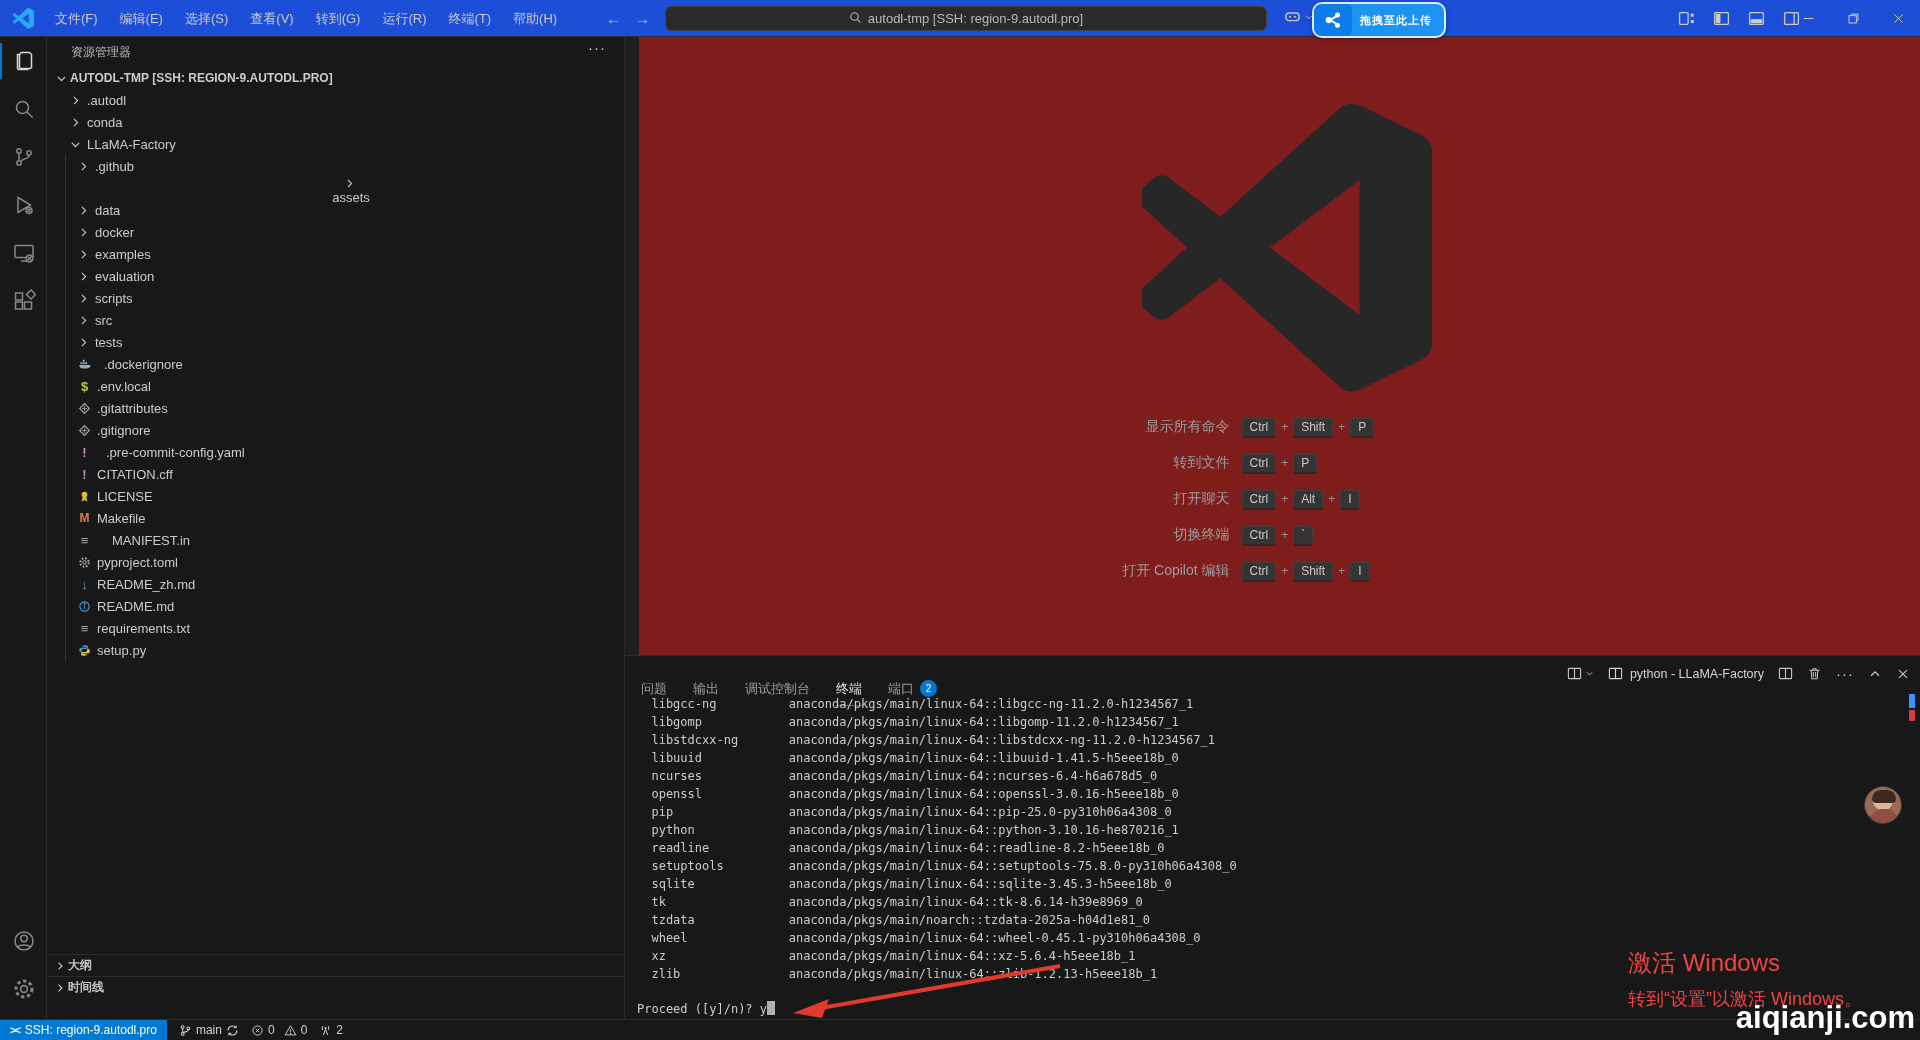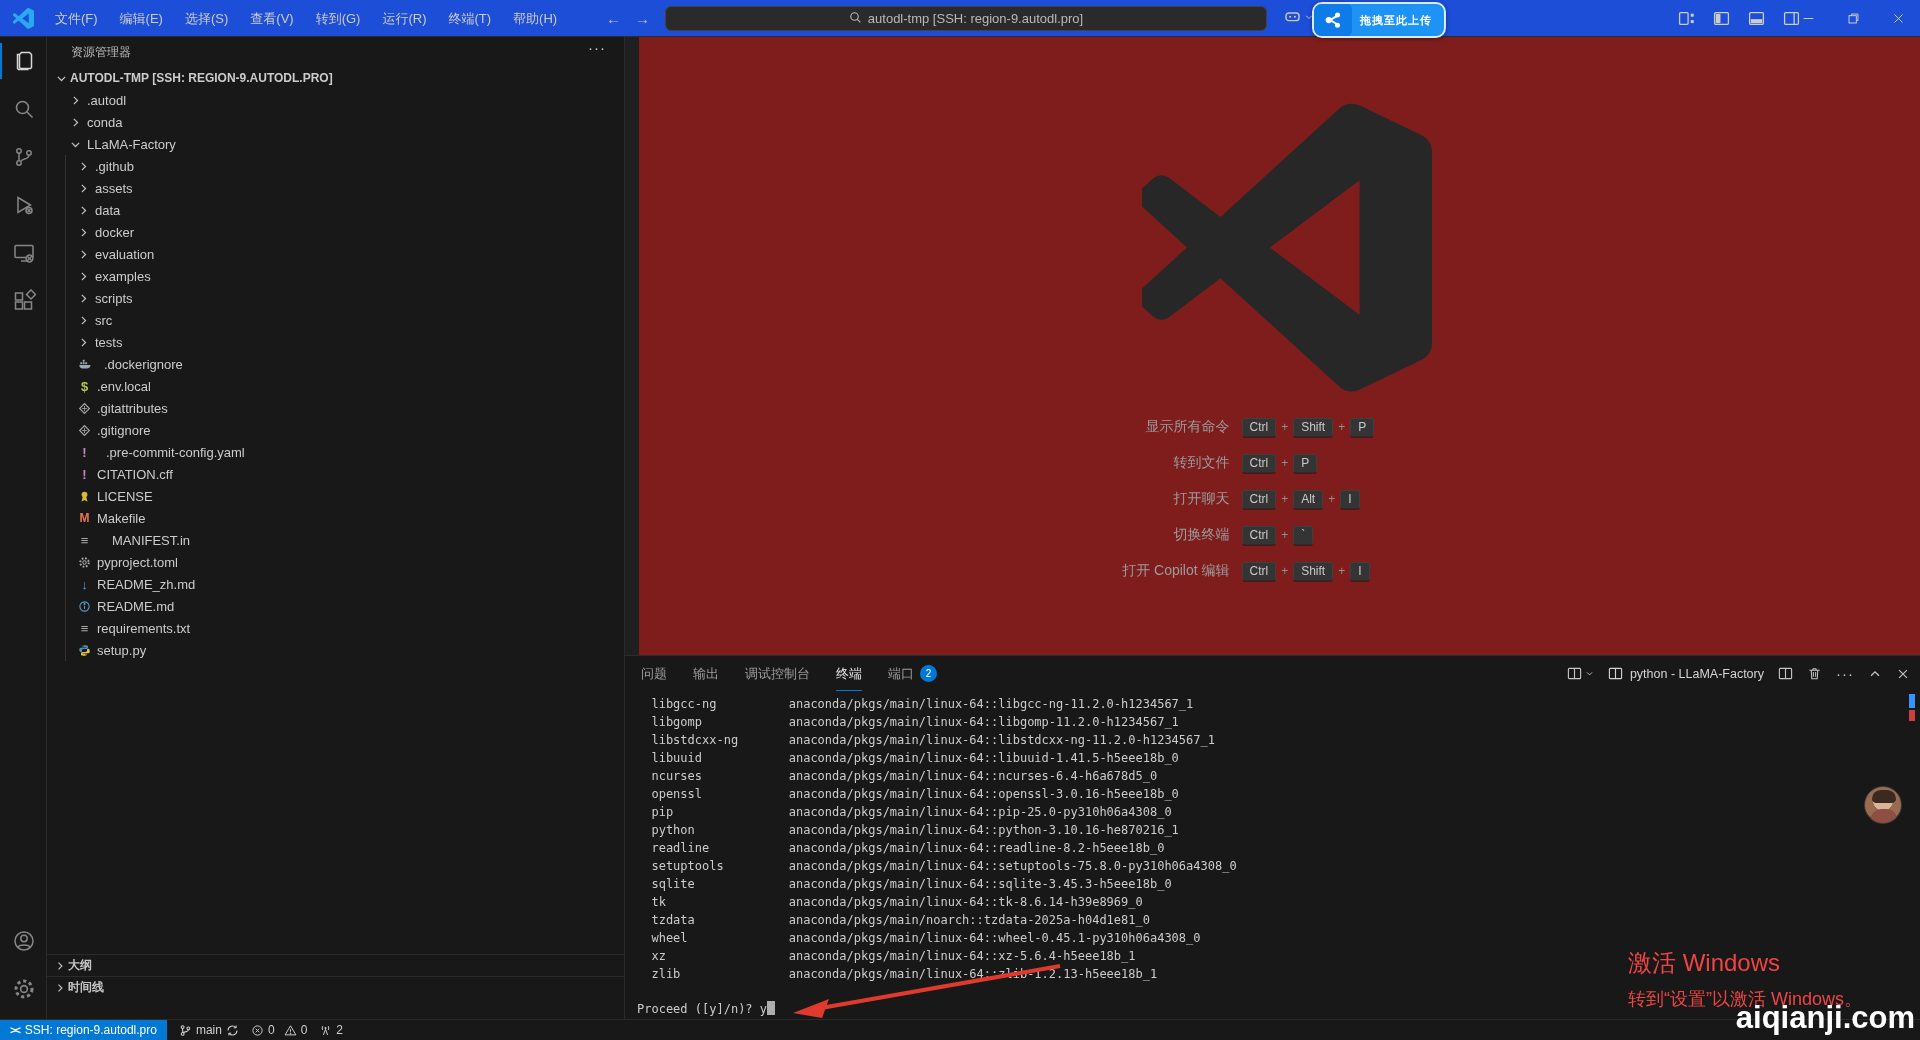--- a/index.html
+++ b/index.html
@@ -64,21 +64,21 @@
   .sc-row { display:flex; justify-content:center; align-items:center; height:36px; }
   .sc-label { width:330px; text-align:right; padding-right:12px; color:#9b9b9b; font-size:14px; }
   .sc-keys { width:330px; text-align:left; display:flex; align-items:center; gap:5px; }
   .kbd { display:inline-block; background:#343434; border:1px solid #3f3f3f; border-bottom-color:#2d2d2d;
     box-shadow:0 1px 0 rgba(0,0,0,.35); border-radius:3px; padding:1px 7px 2px; font-size:12px; color:#c8c8c8; }
   .kplus { color:#8f8f8f; font-size:12px; }
 
   
   #panel { position:absolute; left:625px; top:655px; width:1295px; height:364px; background:#181818;
     border-top:1px solid #2b2b2b; }
-  #panel-tabs { position:absolute; left:0; top:0; width:100%; height:35px; display:flex; }
+  #panel-tabs { position:absolute; left:0; top:15px; width:100%; height:35px; display:flex; }
   .ptab { margin-left:26px; font-size:13px; color:#9d9d9d; height:35px; display:flex; align-items:center;
     gap:6px; cursor:pointer; position:relative; }
   .ptab:first-child { margin-left:16px; }
   .ptab.active { color:#e4e4e4; }
   .ptab.active::after { content:""; position:absolute; left:0; right:0; bottom:0; height:1px; background:#0078d4; }
   .ptab-badge { min-width:17px; height:17px; border-radius:9px; background:#0078d4; color:#fff; font-size:10px;
     display:flex; align-items:center; justify-content:center; padding:0 4px; }
   #panel-controls { position:absolute; right:10px; top:0; height:35px; display:flex; align-items:center;
     gap:14px; color:#c5c5c5; }
   #term-tab-item { display:flex; align-items:center; gap:7px; font-size:12.5px; color:#d4d4d4;justify-content:center; }
@@ -303,21 +303,21 @@
           <span style="margin-left:3px;">LLaMA-Factory</span>
         </div>
         <div class="tree-row" style="padding-left: 28px;">
           <span class="tw-chev">
             <svg width="13" height="13" viewBox="0 0 16 16" fill="none" stroke="currentColor" stroke-width="1.5">
               <path d="M6 3.5 10.5 8 6 12.5"></path>
             </svg>
           </span>
           <span style="margin-left:3px;">.github</span>
         </div>
-        <div class="tree-row" style="padding-left: 28px;">
+        <div class="tree-row" style="padding-left: 28px; flex-direction: column;">
           <span class="tw-chev">
             <svg width="13" height="13" viewBox="0 0 16 16" fill="none" stroke="currentColor" stroke-width="1.5">
               <path d="M6 3.5 10.5 8 6 12.5"></path>
             </svg>
           </span>
           <span style="margin-left:3px;">assets</span>
         </div>
         <div class="tree-row" style="padding-left: 28px;">
           <span class="tw-chev">
             <svg width="13" height="13" viewBox="0 0 16 16" fill="none" stroke="currentColor" stroke-width="1.5">
@@ -333,29 +333,29 @@
             </svg>
           </span>
           <span style="margin-left:3px;">docker</span>
         </div>
         <div class="tree-row" style="padding-left: 28px;">
           <span class="tw-chev">
             <svg width="13" height="13" viewBox="0 0 16 16" fill="none" stroke="currentColor" stroke-width="1.5">
               <path d="M6 3.5 10.5 8 6 12.5"></path>
             </svg>
           </span>
+          <span style="margin-left:3px;">examples</span>
+        </div>
+        <div class="tree-row" style="padding-left: 28px;">
+          <span class="tw-chev">
+            <svg width="13" height="13" viewBox="0 0 16 16" fill="none" stroke="currentColor" stroke-width="1.5">
+              <path d="M6 3.5 10.5 8 6 12.5"></path>
+            </svg>
+          </span>
           <span style="margin-left:3px;">evaluation</span>
-        </div>
-        <div class="tree-row" style="padding-left: 28px;">
-          <span class="tw-chev">
-            <svg width="13" height="13" viewBox="0 0 16 16" fill="none" stroke="currentColor" stroke-width="1.5">
-              <path d="M6 3.5 10.5 8 6 12.5"></path>
-            </svg>
-          </span>
-          <span style="margin-left:3px;">examples</span>
         </div>
         <div class="tree-row" style="padding-left: 28px;">
           <span class="tw-chev">
             <svg width="13" height="13" viewBox="0 0 16 16" fill="none" stroke="currentColor" stroke-width="1.5">
               <path d="M6 3.5 10.5 8 6 12.5"></path>
             </svg>
           </span>
           <span style="margin-left:3px;">scripts</span>
         </div>
         <div class="tree-row" style="padding-left: 28px;">

